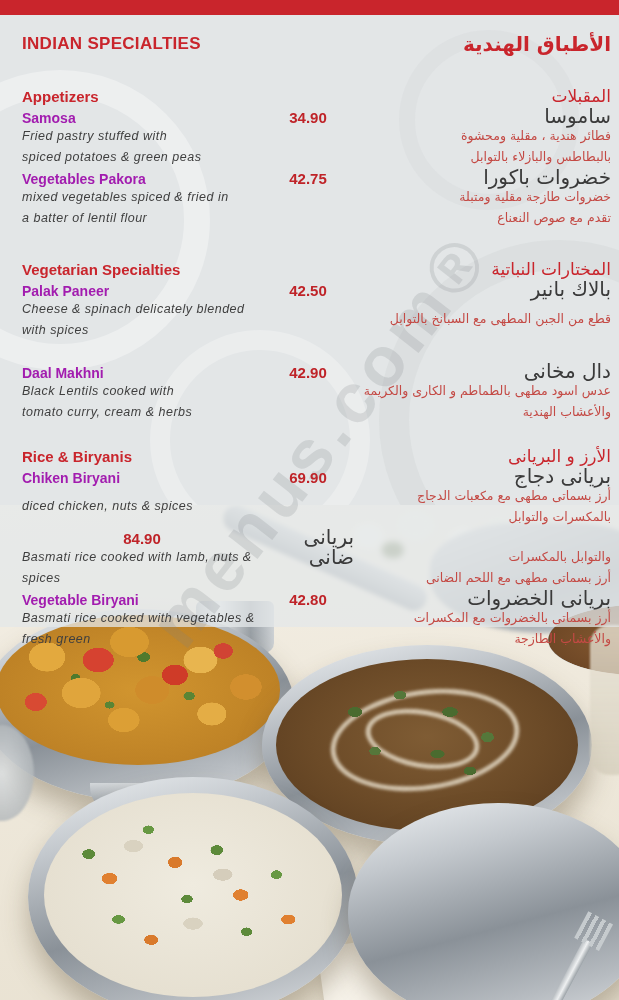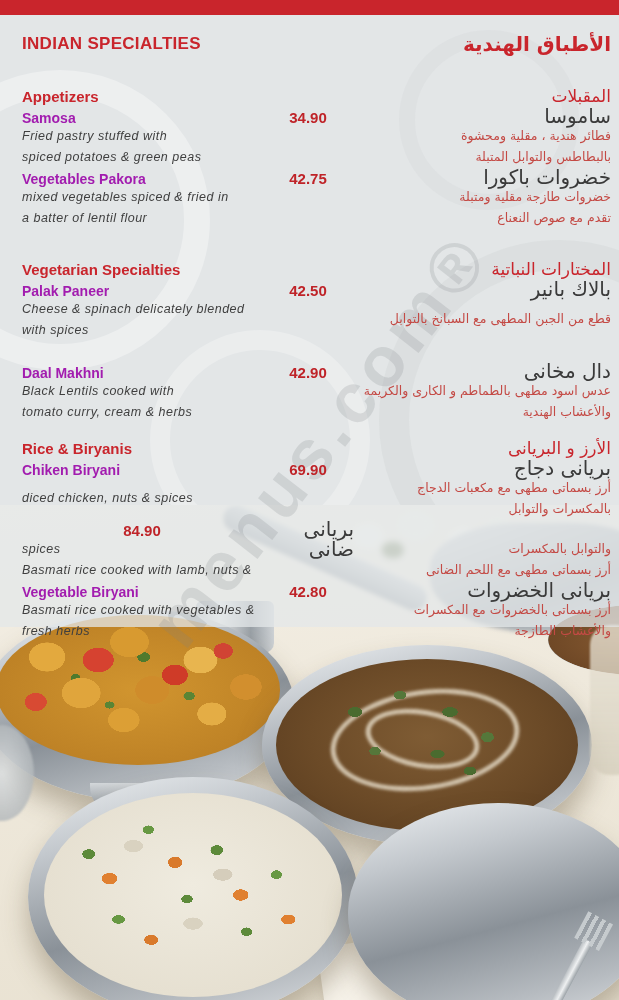--- a/index.html
+++ b/index.html
@@ -147,21 +147,21 @@
   
   .fadezone{left:0;top:0;width:619px;height:122px;background:rgba(228,231,232,0.76);z-index:4;}
 
   
   .content{position:absolute;inset:0;z-index:6;padding:33px 8px 0 22px;}
   .page-head{display:flex;justify-content:space-between;align-items:flex-start;}
   .title-en{font-size:17px;font-weight:bold;color:var(--accent);letter-spacing:0.3px;line-height:22px;}
   .title-ar{font-size:20px;font-weight:bold;color:var(--accent);line-height:22px;}
   .ar{font-family:"DejaVu Sans",sans-serif;}
   .section{margin-top:31px;}
-  #sections section:nth-child(3){margin-top:16px;}
+  #sections section:nth-child(3){margin-top:24px;}
   .sec-head{display:flex;justify-content:space-between;align-items:baseline;height:20px;}
   .sec-title-en{font-size:15px;font-weight:bold;color:var(--accent);line-height:20px;}
   .sec-title-ar{font-size:17px;font-weight:normal;color:var(--accent);line-height:20px;}
   .item-head{display:grid;grid-template-columns:240px 92px 1fr;align-items:baseline;height:20px;}
   .name-en{font-size:14px;font-weight:bold;color:#a21caf;line-height:20px;}
   .price{font-size:15px;font-weight:bold;color:var(--price);text-align:center;line-height:20px;}
   .name-ar{font-size:20px;color:#3a3a3a;text-align:right;line-height:20px;}
   .item-body{display:flex;justify-content:space-between;align-items:center;}
   .desc-en{width:262px;}
   .desc-line{font-size:12.5px;font-style:italic;color:#3f3f3f;letter-spacing:0.5px;line-height:20.5px;}
@@ -231,21 +231,21 @@
            <span class="price">34.90</span>
            <span class="name-ar ar" dir="rtl">ساموسا</span>
          </div>
          <div class="item-body">
            <div class="desc-en">
                 <div class="desc-line">Fried pastry stuffed with</div>
                 <div class="desc-line">spiced potatoes &amp; green peas</div>
               </div>
            <div class="desc-ar">
                 <div class="desc-line-ar ar" dir="rtl">فطائر هندية ، مقلية ومحشوة</div>
-                <div class="desc-line-ar ar" dir="rtl">بالبطاطس والتوابل المتبلة</div>
+                <div class="desc-line-ar ar" dir="rtl">بالبطاطس والبازلاء بالتوابل</div>
               </div>
          </div>
        </div>
           <div class="item">
          <div class="item-head">
            <span class="name-en">Vegetables Pakora</span>
            <span class="price">42.75</span>
            <span class="name-ar ar" dir="rtl">خضروات باكورا</span>
          </div>
          <div class="item-body">
@@ -320,39 +320,39 @@
               </div>
          </div>
        </div>
           <div class="item">
          <div class="item-head">
            <span class="price">84.90</span>
            <span class="name-ar ar" dir="rtl">بريانى ضانى</span>
          </div>
          <div class="item-body">
            <div class="desc-en">
+                <div class="desc-line">Basmati rice cooked with lamb, nuts &amp;</div>
                 <div class="desc-line">spices</div>
-                <div class="desc-line">Basmati rice cooked with lamb, nuts &amp;</div>
               </div>
            <div class="desc-ar">
                 <div class="desc-line-ar ar" dir="rtl">والتوابل بالمكسرات</div>
                 <div class="desc-line-ar ar" dir="rtl">أرز بسماتى مطهى مع اللحم الضانى</div>
               </div>
          </div>
        </div>
           <div class="item">
          <div class="item-head">
            <span class="name-en">Vegetable Biryani</span>
            <span class="price">42.80</span>
            <span class="name-ar ar" dir="rtl">بريانى الخضروات</span>
          </div>
          <div class="item-body">
            <div class="desc-en">
                 <div class="desc-line">Basmati rice cooked with vegetables &amp;</div>
-                <div class="desc-line">fresh herbs</div>
+                <div class="desc-line">fresh green</div>
               </div>
            <div class="desc-ar">
                 <div class="desc-line-ar ar" dir="rtl">أرز بسماتى بالخضروات مع المكسرات</div>
                 <div class="desc-line-ar ar" dir="rtl">والأعشاب الطازجة</div>
               </div>
          </div>
        </div>
         </section>
       </div>
   </div>

